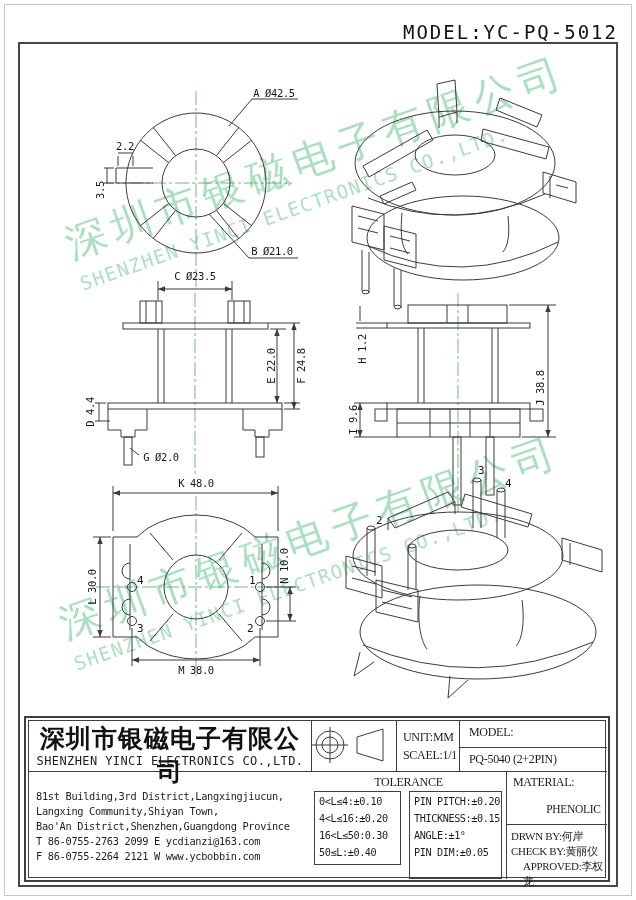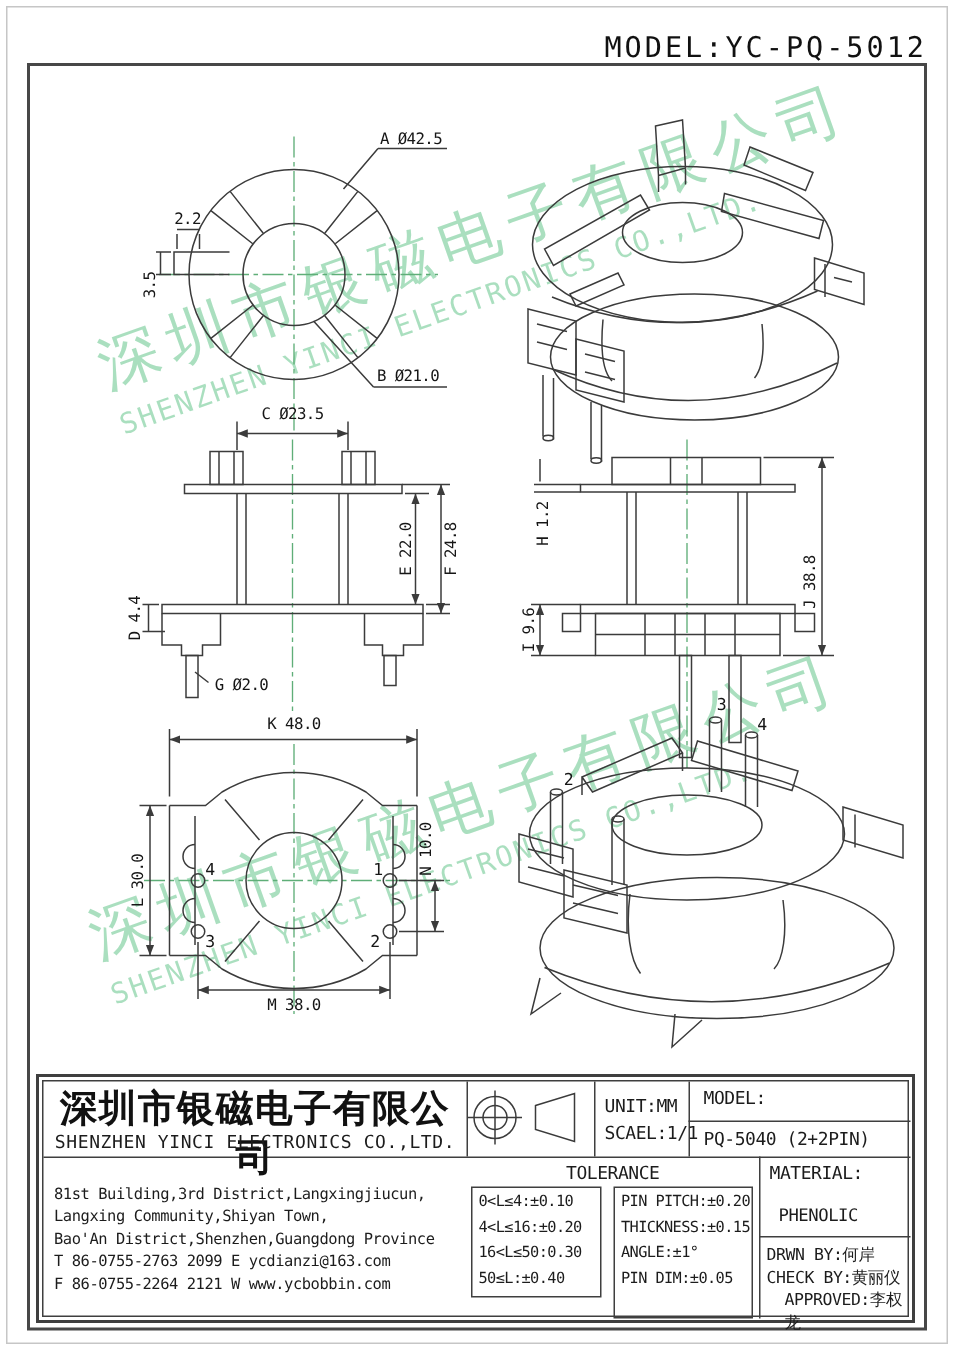--- a/index.html
+++ b/index.html
@@ -35,21 +35,21 @@
        border:1px solid #3f3f3f;box-sizing:border-box;z-index:5;background:transparent;}
   .tb .vline,.tb .hline{position:absolute;background:#3f3f3f;}
   .tb .vline{width:1px;}
   .tb .hline{height:1px;}
   .company-cn{position:absolute;left:0;top:1px;width:282px;text-align:center;
        font-size:25px;letter-spacing:1px;color:#111;font-family:"Liberation Serif",serif;font-weight:bold;}
   .company-en{position:absolute;left:0;top:33px;width:282px;text-align:center;
        font-size:12px;letter-spacing:0.4px;}
   .addr{position:absolute;left:7px;width:272px;font-size:10.3px;letter-spacing:-0.3px;}
   .addr.cn{font-size:11px;letter-spacing:0;}
-  .cell-txt{position:absolute;font-size:12px;letter-spacing:-0.3px;}
+  .cell-txt{position:absolute;font-size:12px;letter-spacing:-0.3px;font-family:Liberation Serif, serif;}
   .tol-box{position:absolute;border:1px solid #3f3f3f;box-sizing:border-box;}
   .tol-line{position:absolute;left:4px;font-size:10.2px;letter-spacing:-0.4px;}
 </style>
 </head>
 <body>
 
 <div class="sheet">
 
   <div class="page-border"></div>
   <div class="model-title">MODEL:YC-PQ-5012</div>
@@ -265,19 +265,19 @@
       <div class="tol-line" style="top:55px">50≤L:±0.40</div>
     </div>
     <div class="tol-box" style="left:380px;top:70px;width:93px;height:88px">
       <div class="tol-line" style="top:4px">PIN PITCH:±0.20</div>
       <div class="tol-line" style="top:21px">THICKNESS:±0.15</div>
       <div class="tol-line" style="top:38px">ANGLE:±1°</div>
       <div class="tol-line" style="top:55px">PIN DIM:±0.05</div>
     </div>
 
     <div class="cell-txt" style="left:484px;top:54px">MATERIAL:</div>
-    <div class="cell-txt" style="left:466px;top:82px;width:101px;text-align:center;font-size:11.5px">PHENOLIC</div>
+    <div class="cell-txt" style="left:494px;top:82px;width:101px;text-align:center;font-size:11.5px">PHENOLIC</div>
     <div class="cell-txt" style="left:482px;top:108px;font-size:11px">DRWN BY:何岸</div>
     <div class="cell-txt" style="left:482px;top:123px;font-size:11px">CHECK BY:黄丽仪</div>
     <div class="cell-txt" style="left:494px;top:138px;font-size:11px">APPROVED:李权龙</div>
   </div>
 
 </div>
 
 </body></html>

